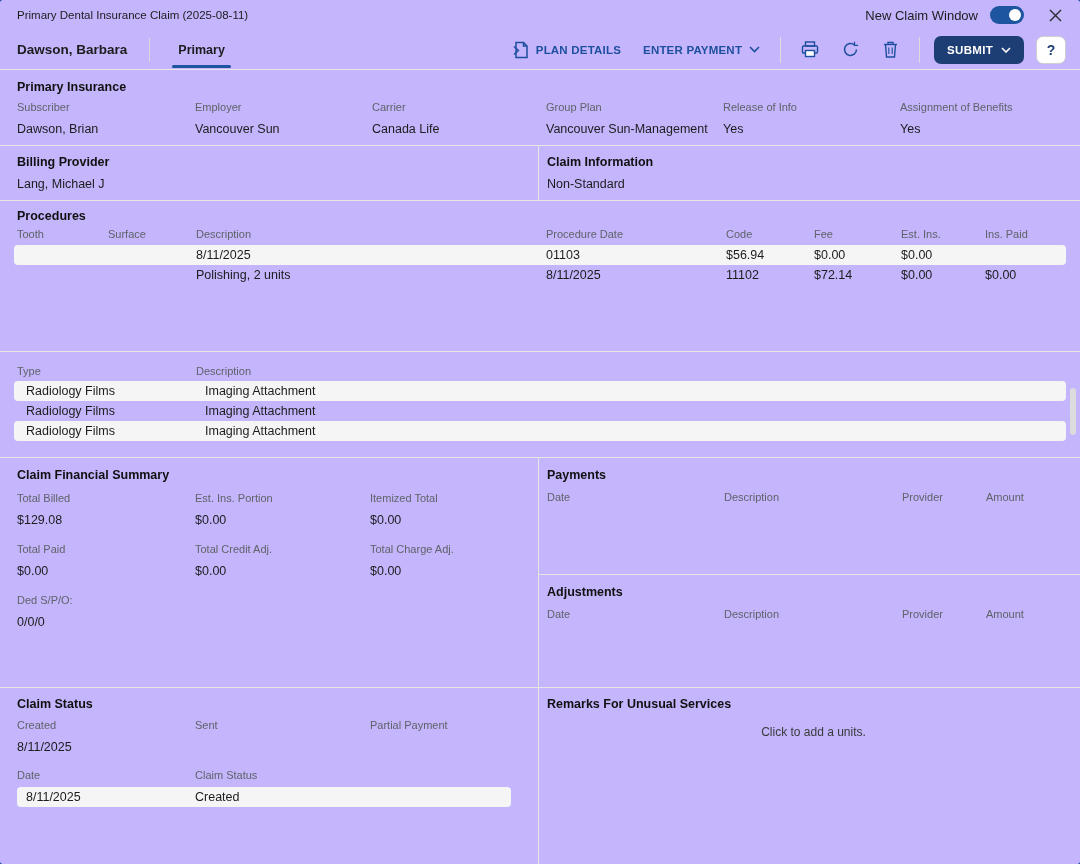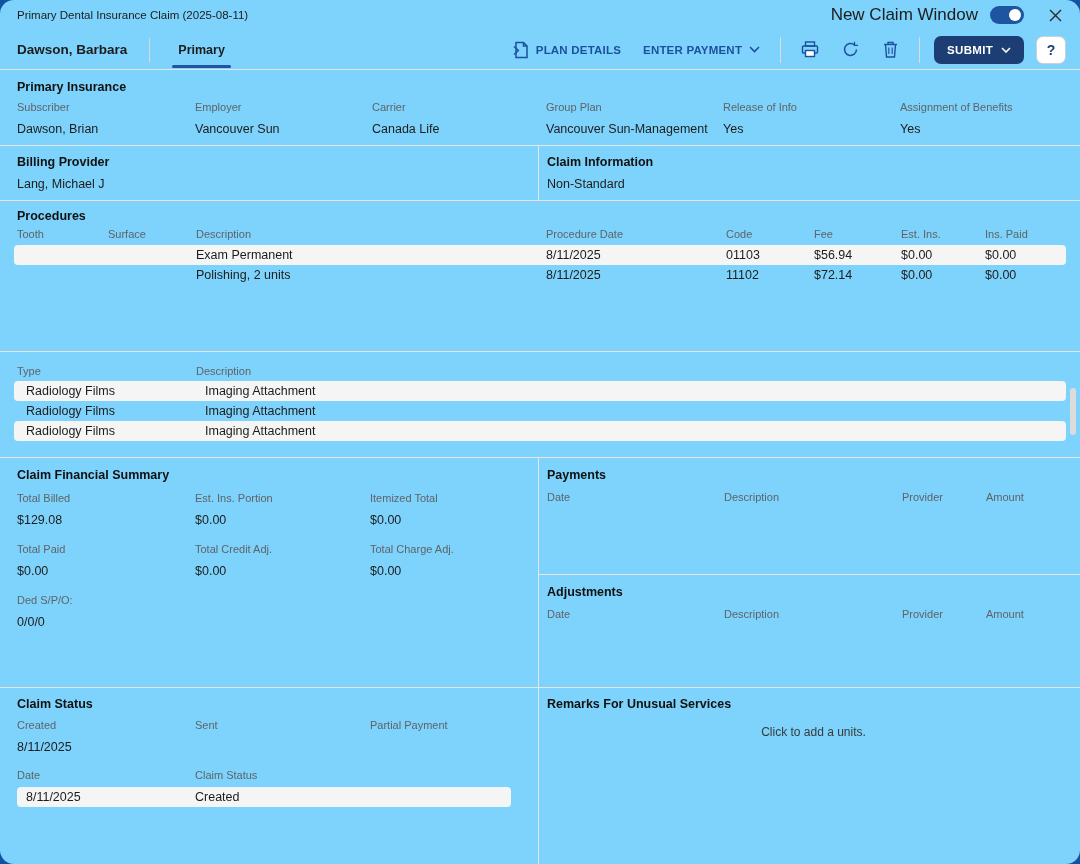--- a/index.html
+++ b/index.html
@@ -1,24 +1,24 @@
 <!DOCTYPE html>
 <html><head>
 <meta charset="utf-8">
 <style>
   * { margin:0; padding:0; box-sizing:border-box; }
   html,body { width:1080px; height:864px; overflow:hidden; }
   body { background:#1152a1; font-family:"Liberation Sans", sans-serif; color:#1c1c1c; }
-  .window { position:absolute; inset:0; background:#7dd3fc; border-radius:14px; overflow:hidden; display:flex; flex-direction:column; }
+  .window { position:absolute; inset:0; background:#c4b5fd; border-radius:3px; overflow:hidden; display:flex; flex-direction:column; }
 
   
   .titlebar { height:30px; display:flex; align-items:center; justify-content:space-between; padding:0 14px 0 17px; flex:none; }
   .titlebar-title { font-size:11.5px; color:#1c1c1c; }
   .titlebar-right { display:flex; align-items:center; gap:12px; }
-  .toggle-label { font-size:17px; color:#1c1c1c; }
+  .toggle-label { font-size:13px; color:#1c1c1c; }
   .toggle { width:34px; height:18px; border-radius:9px; background:#1e55a0; position:relative; cursor:pointer; }
   .toggle .knob { position:absolute; right:3px; top:3px; width:12px; height:12px; border-radius:50%; background:#fff; }
   .close-btn { width:22px; height:22px; display:flex; align-items:center; justify-content:center; cursor:pointer; margin-left:8px; }
 
   
   .header { height:40px; display:flex; align-items:center; padding:0 14px 0 17px; border-bottom:1px solid #e6e6e6; flex:none; position:relative; }
   .patient-name { font-size:13.5px; font-weight:bold; }
   .hdr-divider { width:1px; height:24px; background:#d9d9d9; margin:0 22px; }
   .tab { position:relative; height:40px; display:flex; align-items:center; padding:0 6px; font-size:12.5px; font-weight:bold; cursor:pointer; }
   .tab .tab-underline { position:absolute; left:0; right:0; bottom:2px; height:3px; border-radius:2px; background:#1e55a0; }
@@ -223,21 +223,20 @@
       <div>Description</div>
       <div>Procedure Date</div>
       <div>Code</div>
       <div>Fee</div>
       <div>Est. Ins.</div>
       <div>Ins. Paid</div>
     </div>
     <div class="proc-grid proc-row shaded">
       <div></div>
       <div></div>
-      <div>Exam Permanent</div>
       <div>8/11/2025</div>
       <div>01103</div>
       <div>$56.94</div>
       <div>$0.00</div>
       <div>$0.00</div>
     </div>
     <div class="proc-grid proc-row">
       <div></div>
       <div></div>
       <div>Polishing, 2 units</div>

